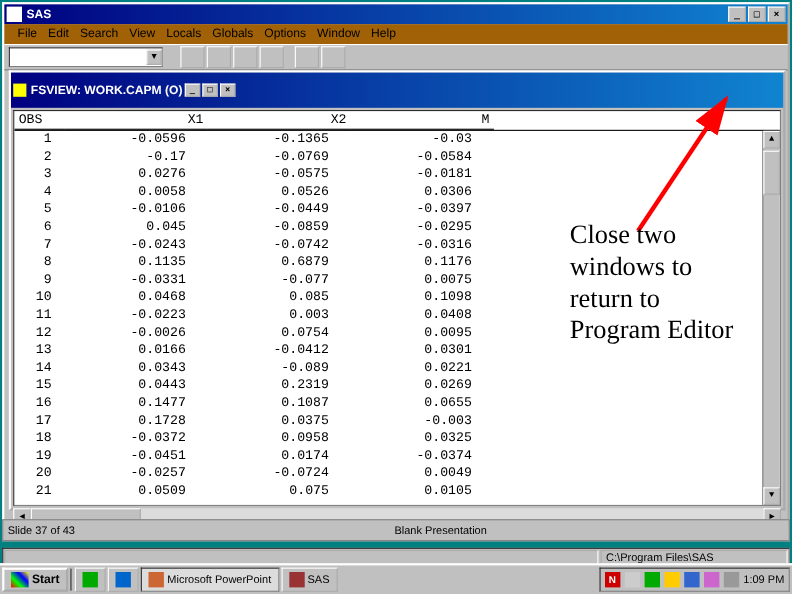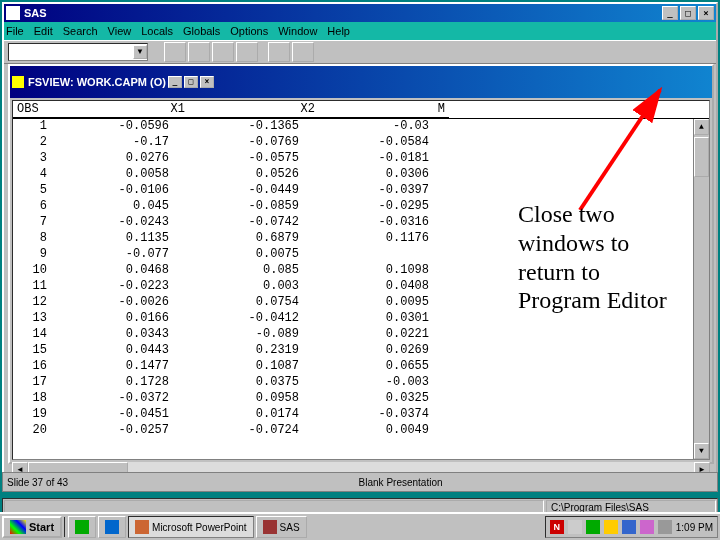--- a/index.html
+++ b/index.html
@@ -2,21 +2,21 @@
 <html><head>
 <meta charset="utf-8">
 <style>
 * { box-sizing: border-box; margin: 0; padding: 0; }
 body { width: 720px; height: 540px; background: #008080; font-family: "MS Sans Serif", Tahoma, sans-serif; font-size: 11px; overflow: hidden; position: relative; }
 .outer-win { position: absolute; left: 2px; top: 2px; width: 716px; height: 490px; background: #c0c0c0; border: 2px outset #fff; }
 .titlebar { height: 18px; background: linear-gradient(to right, #000080, #1084d0); color: #fff; display: flex; align-items: center; padding: 0 2px; font-weight: bold; font-size: 11px; }
 .titlebar .icon { width: 14px; height: 14px; background: #fff; margin-right: 4px; }
 .titlebar .title-text { flex: 1; }
 .win-btn { width: 16px; height: 14px; background: #c0c0c0; border: 1px outset #fff; margin-left: 2px; font-size: 9px; line-height: 12px; text-align: center; color: #000; font-family: monospace; }
-.menubar { height: 18px; background: #14b8a6; display: flex; align-items: center; padding: 0 2px; gap: 10px; font-size: 11px; }
+.menubar { height: 18px; background: #a16207; display: flex; align-items: center; padding: 0 12px; gap: 10px; font-size: 11px; }
 .menubar span { cursor: default; }
 .toolbar { height: 24px; background: #c0c0c0; border-top: 1px solid #fff; border-bottom: 1px solid #808080; display: flex; align-items: center; padding: 0 4px; gap: 2px; }
 .tool-combo { width: 140px; height: 18px; background: #fff; border: 1px inset #808080; display: flex; align-items: center; }
 .tool-combo .dd { width: 14px; height: 14px; background: #c0c0c0; border: 1px outset #fff; margin-left: auto; text-align: center; font-size: 8px; line-height: 12px; }
 .tool-btn { width: 22px; height: 20px; background: #c0c0c0; border: 1px outset #fff; }
 .inner-win { position: absolute; left: 4px; top: 60px; width: 706px; height: 400px; background: #c0c0c0; border: 2px outset #fff; }
 .inner-title { height: 16px; background: linear-gradient(to right, #000080, #1084d0); color: #fff; display: flex; align-items: center; padding: 16px 2px; font-weight: bold; font-size: 11px; }
 .inner-title .icon { width: 12px; height: 12px; background: #ff0; margin-right: 4px; }
 .inner-title .win-btn { width: 14px; height: 12px; font-size: 8px; line-height: 10px; }
 .data-area { position: relative; background: #fff; margin: 2px; height: 360px; overflow: hidden; border: 1px inset #808080; font-family: "Courier New", monospace; font-size: 12px; }
@@ -144,20 +144,21 @@
             <div class="cell">-0.0316</div>
           </div>
           <div class="data-row">
             <div class="cell-obs">8</div>
             <div class="cell">0.1135</div>
             <div class="cell">0.6879</div>
             <div class="cell">0.1176</div>
           </div>
           <div class="data-row">
             <div class="cell-obs">9</div>
+            <div class="cell">-0.0331</div>
             <div class="cell">-0.077</div>
             <div class="cell">0.0075</div>
           </div>
           <div class="data-row">
             <div class="cell-obs">10</div>
             <div class="cell">0.0468</div>
             <div class="cell">0.085</div>
             <div class="cell">0.1098</div>
           </div>
           <div class="data-row">
@@ -212,20 +213,26 @@
             <div class="cell-obs">19</div>
             <div class="cell">-0.0451</div>
             <div class="cell">0.0174</div>
             <div class="cell">-0.0374</div>
           </div>
           <div class="data-row">
             <div class="cell-obs">20</div>
             <div class="cell">-0.0257</div>
             <div class="cell">-0.0724</div>
             <div class="cell">0.0049</div>
+          </div>
+          <div class="data-row">
+            <div class="cell-obs">21</div>
+            <div class="cell">0.0509</div>
+            <div class="cell">0.075</div>
+            <div class="cell">0.0105</div>
           </div>
         </div>
       <div class="vscroll">
         <div class="arrow">▲</div>
         <div class="thumb"></div>
         <div class="arrow" style="position:absolute;bottom:0;left:0;right:0">▼</div>
       </div>
     </div>
     <div class="hscroll">
       <div class="arrow">◄</div>

